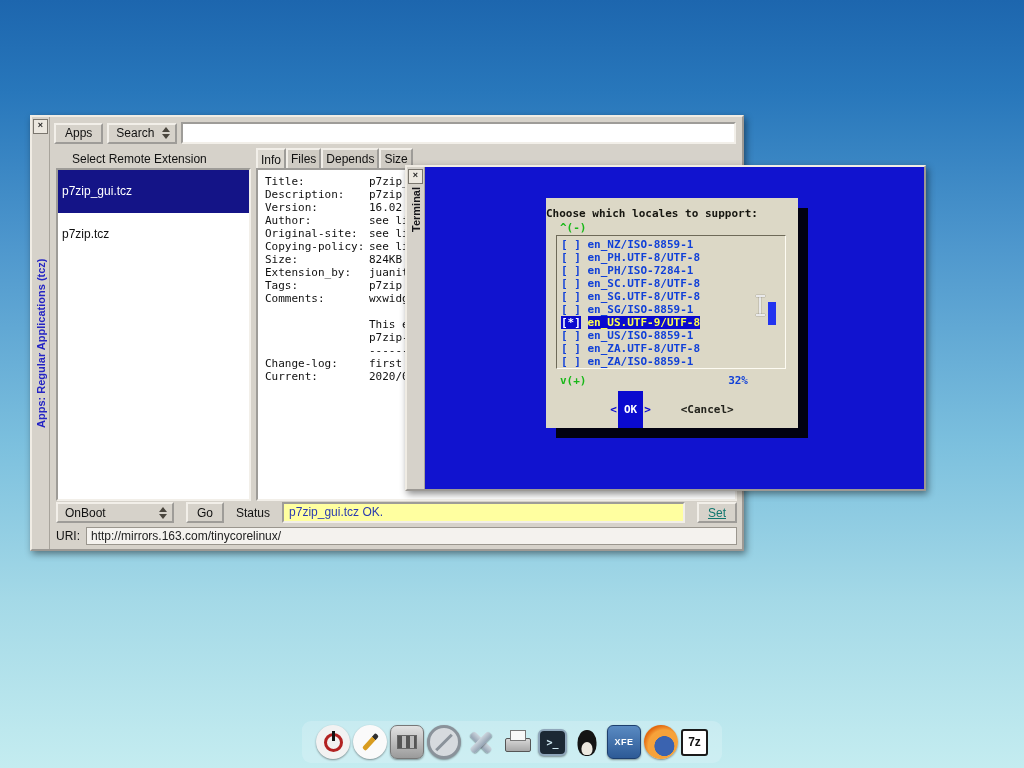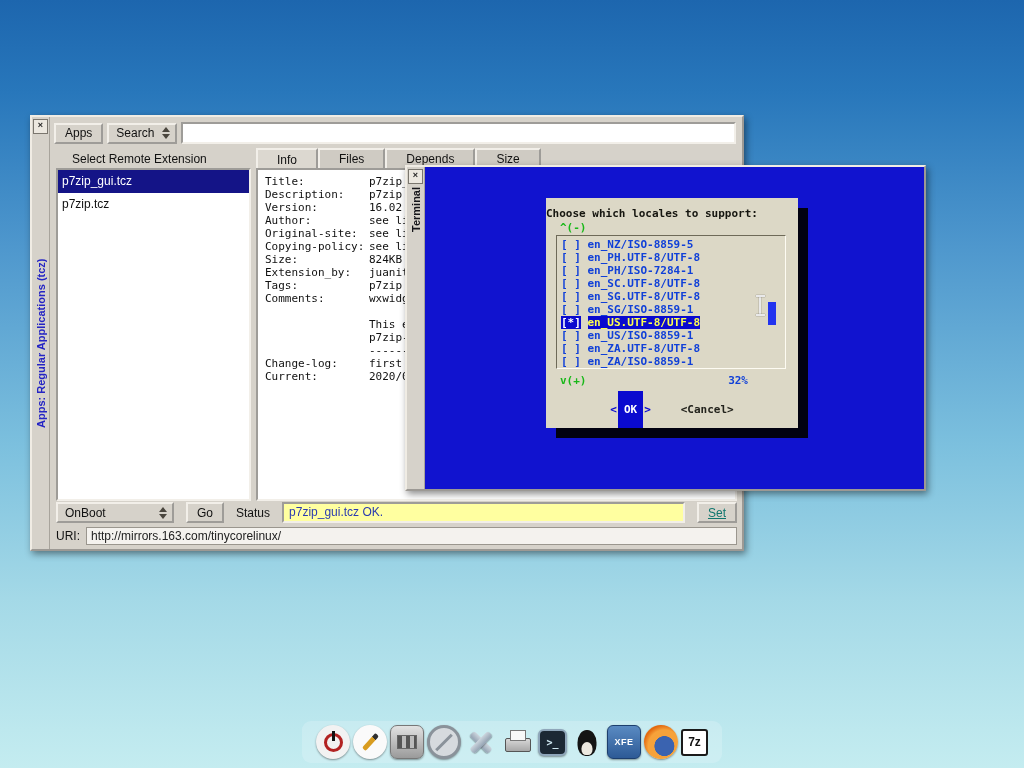--- a/index.html
+++ b/index.html
@@ -21,24 +21,24 @@
   .toolbar{position:absolute;left:4px;top:5px;right:6px;height:22px;display:flex;gap:4px;align-items:center;}
   .btn{background:#d6d2ca;border:2px outset #f2efe9;font:12px "Liberation Sans",sans-serif;padding:1px 9px;height:21px;color:#111;}
   .combo{display:flex;align-items:center;height:21px;border:2px outset #f2efe9;background:#d6d2ca;padding:0 3px 0 7px;font-size:12px;gap:6px;color:#111;box-sizing:border-box;}
   .spinner{display:flex;flex-direction:column;gap:2px;padding:1px 2px;}
   .spinner i{width:0;height:0;border-left:4px solid transparent;border-right:4px solid transparent;}
   .spinner .up{border-bottom:5px solid #4a463e;}
   .spinner .down{border-top:5px solid #4a463e;}
   .search-input{flex:1;height:18px;border:2px inset #f2efe9;background:#fff;font:12px "Liberation Sans",sans-serif;padding:0 4px;}
   .section-label{position:absolute;left:22px;top:35px;font-size:12px;color:#111;}
   .tabs{position:absolute;left:206px;top:30px;display:flex;align-items:flex-end;height:21px;}
-  .tab{border:2px outset #f2efe9;border-bottom:none;background:#cfcbc3;padding:2px 19px;font-size:12px;color:#111;}
+  .tab{border:2px outset #f2efe9;border-bottom:none;background:#cfcbc3;padding:2px 3px;font-size:12px;color:#111;}
   .tab.active{background:#dcd8d0;padding-top:3px;position:relative;top:1px;}
   .list-pane{position:absolute;left:6px;top:51px;width:191px;bottom:48px;background:#fff;border:2px inset #f2efe9;overflow:hidden;font-size:12px;}
-  .ext-item{height:15px;line-height:15px;padding:4px 4px;color:#111;white-space:nowrap;}
+  .ext-item{height:15px;line-height:15px;padding:14px 4px;color:#111;white-space:nowrap;}
   .ext-item.selected{background:#141487;color:#fff;}
   .info-pane{position:absolute;left:206px;top:51px;right:5px;bottom:48px;background:#fff;border:2px inset #f2efe9;overflow:hidden;padding-top:5px;}
   .info-line{height:13px;line-height:13px;font:11px "DejaVu Sans Mono",monospace;white-space:pre;padding-left:7px;color:#101010;}
   .info-label{display:inline-block;min-width:104px;}
   .bottom-bar{position:absolute;left:6px;right:5px;bottom:26px;height:21px;display:flex;gap:12px;align-items:center;}
   .onboot{width:118px;justify-content:space-between;}
   .status-label{font-size:12px;color:#111;}
   .status-field{flex:1;height:17px;line-height:17px;background:#ffffa0;border:2px inset #f2efe9;font-size:12px;color:#2b3cb0;padding:0 5px;white-space:nowrap;overflow:hidden;}
   .set-btn{color:#0f766e;text-decoration:underline;}
   .uri-bar{position:absolute;left:6px;right:5px;bottom:3px;height:20px;display:flex;gap:6px;align-items:center;font-size:12px;color:#111;}
@@ -167,27 +167,27 @@
 <div class="window term-window">
   <div class="vbar">
     <div class="close-btn">×</div>
     <div class="vtext term-vtext">Terminal</div>
   </div>
   <div class="term-content">
     <div class="dialog">
       <div class="dlg-title">Choose which locales to support:</div>
       <div class="scroll-up">^(-)</div>
       <div class="list-box">
-          <div class="loc-row"><span class="cb">[ ]</span> <span class="loc-label">en_NZ/ISO-8859-5</span></div>
+          <div class="loc-row"><span class="cb">[ ]</span> <span class="loc-label">en_NZ/ISO-8859-1</span></div>
           <div class="loc-row"><span class="cb">[ ]</span> <span class="loc-label">en_PH.UTF-8/UTF-8</span></div>
           <div class="loc-row"><span class="cb">[ ]</span> <span class="loc-label">en_PH/ISO-7284-1</span></div>
           <div class="loc-row"><span class="cb">[ ]</span> <span class="loc-label">en_SC.UTF-8/UTF-8</span></div>
           <div class="loc-row"><span class="cb">[ ]</span> <span class="loc-label">en_SG.UTF-8/UTF-8</span></div>
           <div class="loc-row"><span class="cb">[ ]</span> <span class="loc-label">en_SG/ISO-8859-1</span></div>
-          <div class="loc-row sel"><span class="cb">[*]</span> <span class="loc-label">en_US.UTF-8/UTF-8</span></div>
+          <div class="loc-row sel"><span class="cb">[*]</span> <span class="loc-label">en_US.UTF-9/UTF-8</span></div>
           <div class="loc-row"><span class="cb">[ ]</span> <span class="loc-label">en_US/ISO-8859-1</span></div>
           <div class="loc-row"><span class="cb">[ ]</span> <span class="loc-label">en_ZA.UTF-8/UTF-8</span></div>
           <div class="loc-row"><span class="cb">[ ]</span> <span class="loc-label">en_ZA/ISO-8859-1</span></div>
         </div>
       <div class="scroll-down">v(+)</div>
       <div class="percent">32%</div>
       <div class="thumb"></div>
       <div class="dlg-buttons">
         <div class="ok-btn"><span class="arrow">&lt;</span><span class="ok-label">OK</span><span class="arrow">&gt;</span></div>
         <div class="cancel-btn">&lt;Cancel&gt;</div>

